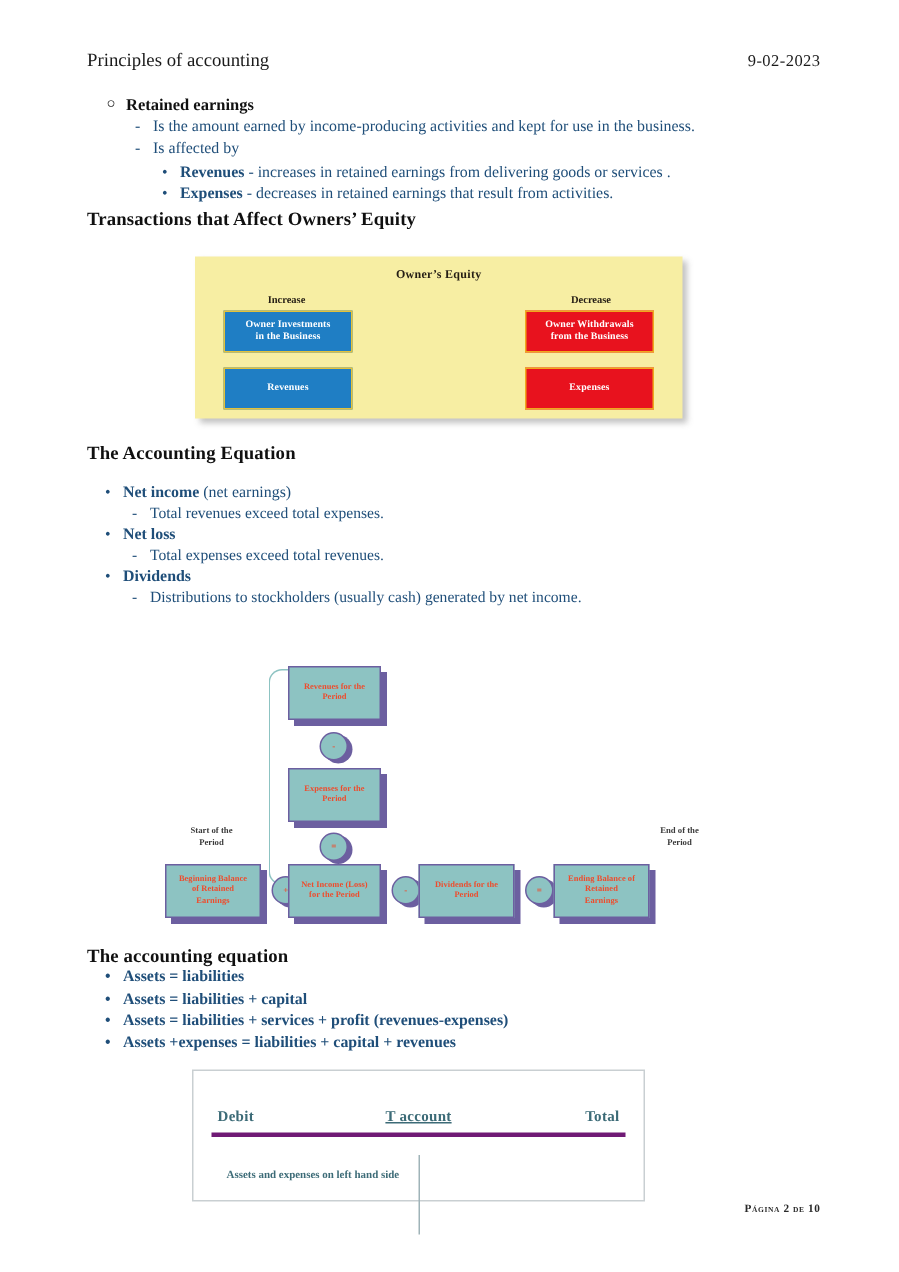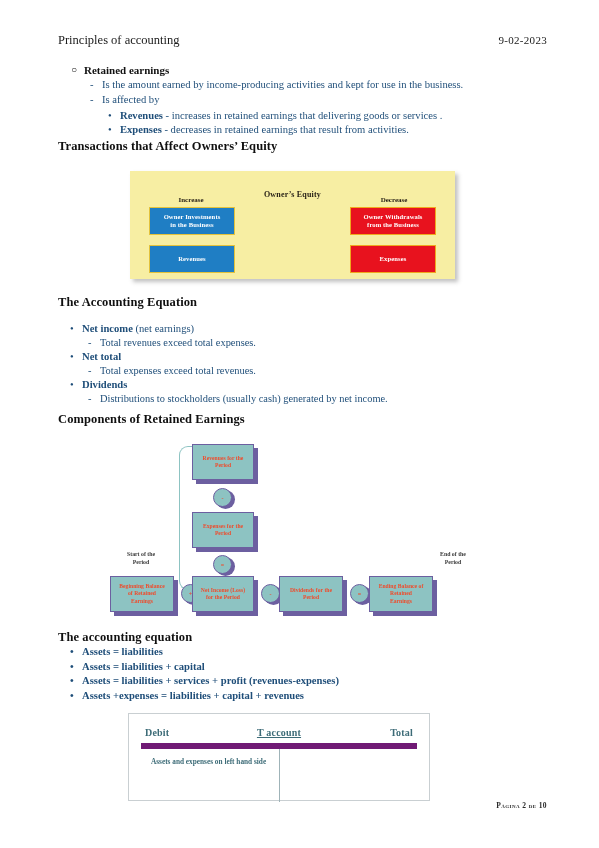--- a/index.html
+++ b/index.html
@@ -89,21 +89,21 @@
     top: 171px; left: 130px;
     width: 325px; height: 108px;
     background: #f7eea3;
     box-shadow: 3px 3px 4px rgba(120,120,120,.45);
   }
   #oe-figure .oe-head {
     text-align: center;
     font-size: 8px;
     font-weight: bold;
     color: #241d14;
-    margin-top: 19px;
+    margin-top: 7px;
     letter-spacing: .2px;
   }
   #oe-figure .col-label {
     position: absolute;
     font-size: 7px;
     font-weight: bold;
     color: #241d14;
     text-align: center;
     width: 90px;
   }
@@ -207,22 +207,22 @@
     position: absolute;
     top: 713px; left: 128px;
     width: 302px; height: 88px;
     border: 1px solid #c9cfd2;
     background: #ffffff;
     box-sizing: border-box;
   }
   #t-table .t-head {
     position: relative;
     height: 29px;
-    border-bottom: 6px solid #701a75;
-    margin: 0 12px;
+    border-bottom: 3px solid #701a75;
+    margin: 12px 12px;
   }
   #t-table .t-head span {
     position: absolute;
     bottom: 5px;
     font-size: 10px;
     font-weight: bold;
     color: #3c6b77;
     letter-spacing: .2px;
   }
   #t-table .t-debit  { left: 4px; }
@@ -283,21 +283,21 @@
         <span>Is the amount earned by income-producing activities and kept for use in the business.</span>
       </li>
       <li class="li">
         <span class="bullet">-</span>
         <span>Is affected by</span>
       </li>
     </ul>
     <ul class="lvl2 d2">
       <li class="li">
         <span class="bullet">•</span>
-        <b>Revenues</b><span> - increases in retained earnings that delivering goods or services .</span>
+        <b>Revenues</b><span> - increases in retained earnings from delivering goods or services .</span>
       </li>
       <li class="li">
         <span class="bullet">•</span>
         <b>Expenses</b><span> - decreases in retained earnings that result from activities.</span>
       </li>
     </ul>
   </div>
 
   <div class="section-title" id="oe-title">Transactions that Affect Owners’ Equity</div>
 
@@ -318,37 +318,36 @@
     <div class="li">
       <span class="bullet">•</span>
       <b>Net income</b><span> (net earnings)</span>
     </div>
     <div class="li sub">
       <span class="bullet">-</span>
       <span>Total revenues exceed total expenses.</span>
     </div>
     <div class="li">
       <span class="bullet">•</span>
-      <b>Net total</b>
+      <b>Net loss</b>
     </div>
     <div class="li sub">
       <span class="bullet">-</span>
       <span>Total expenses exceed total revenues.</span>
     </div>
     <div class="li">
       <span class="bullet">•</span>
       <b>Dividends</b>
     </div>
     <div class="li sub">
       <span class="bullet">-</span>
       <span>Distributions to stockholders (usually cash) generated by net income.</span>
     </div>
   </div>
 
-  <div class="section-title" id="cre-title">Components of Retained Earnings</div>
 
   <div id="cre-figure">
 
     <div class="cre-brace" style="left:69px; top:6px; width:14px; height:142px;"></div>
 
     <div class="cre-box" style="left:82px; top:4px; width:60px; height:34px;">Revenues for the<br>Period</div>
 
     <div class="cre-op" style="left:103px; top:48px;">-</div>
 
     <div class="cre-box" style="left:82px; top:72px; width:60px; height:34px;">Expenses for the<br>Period</div>

